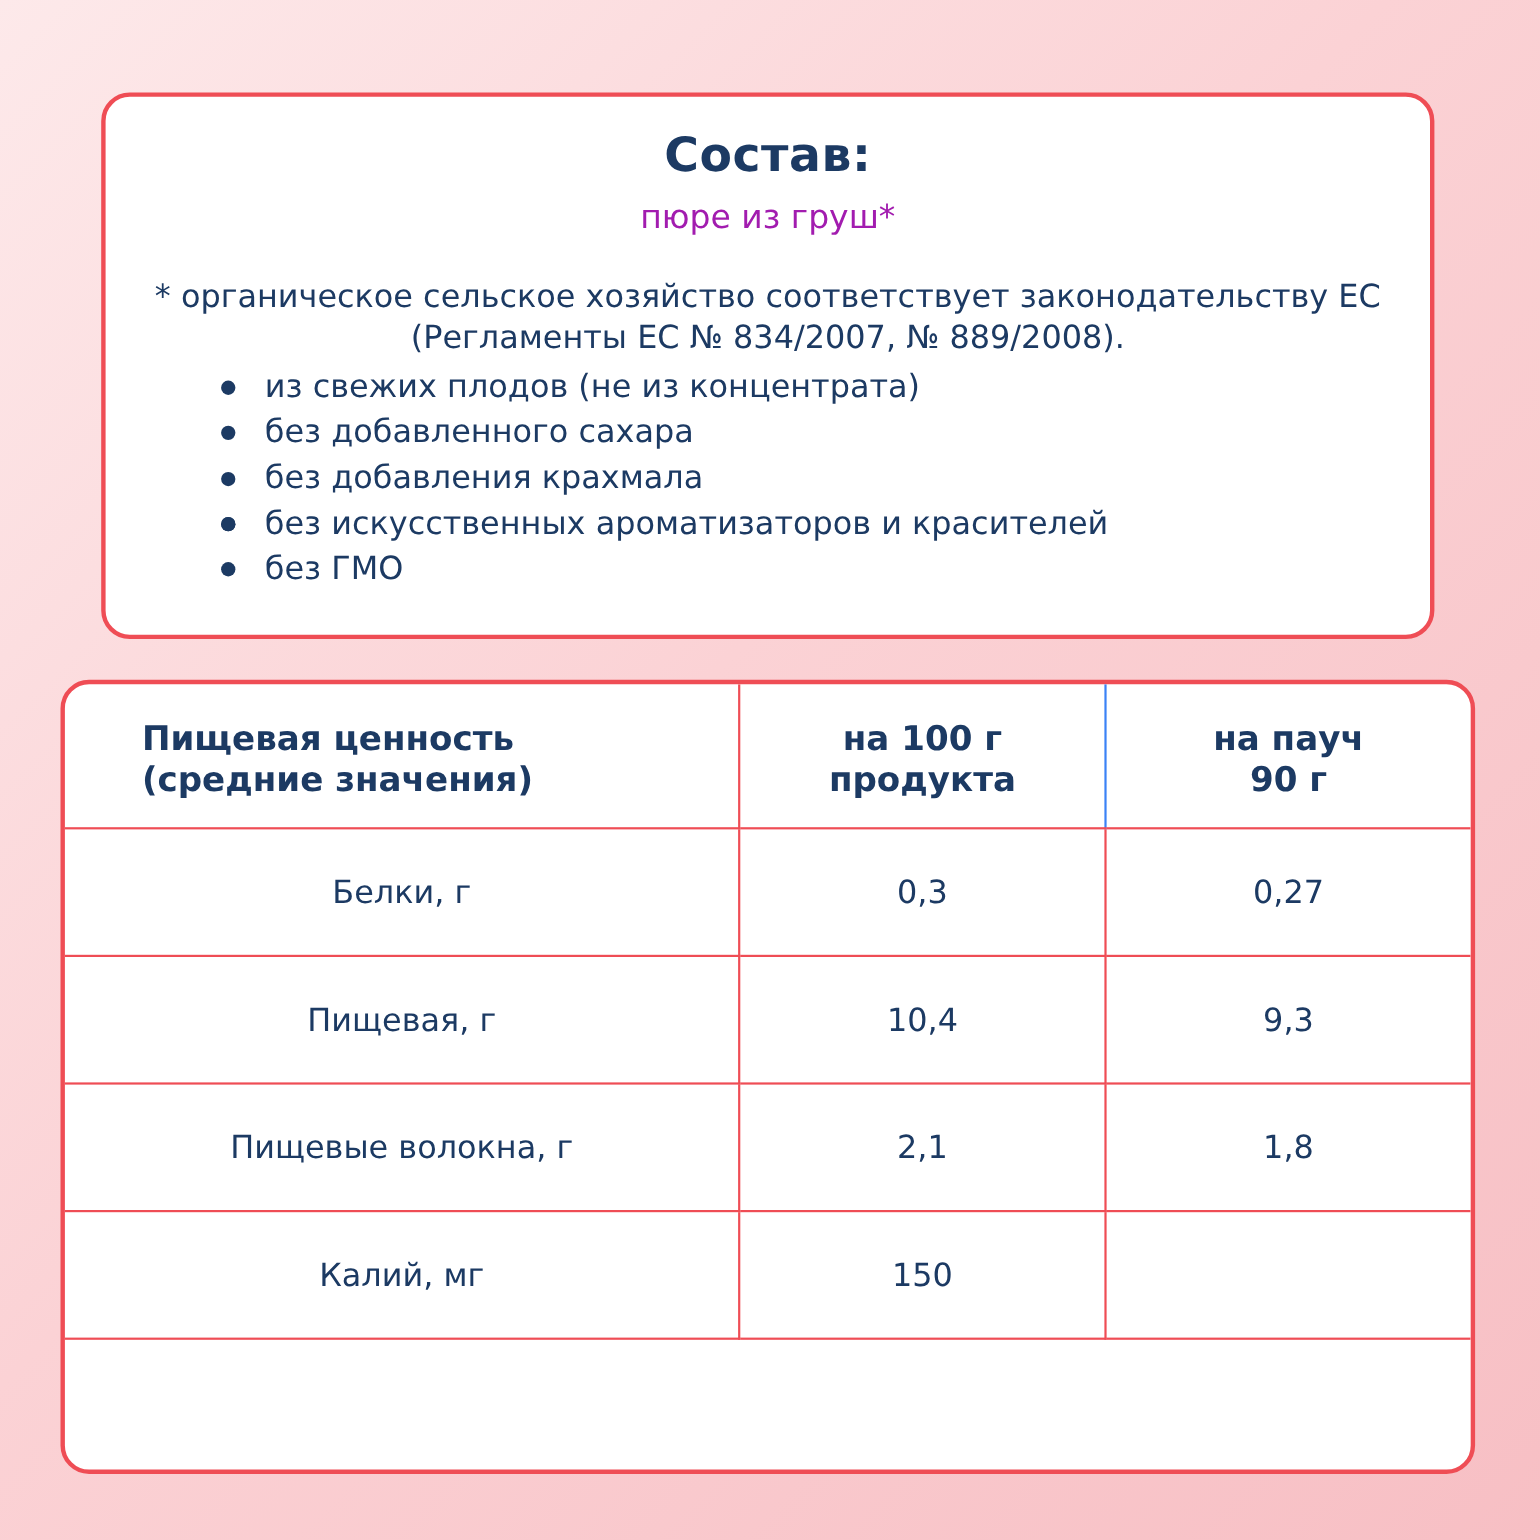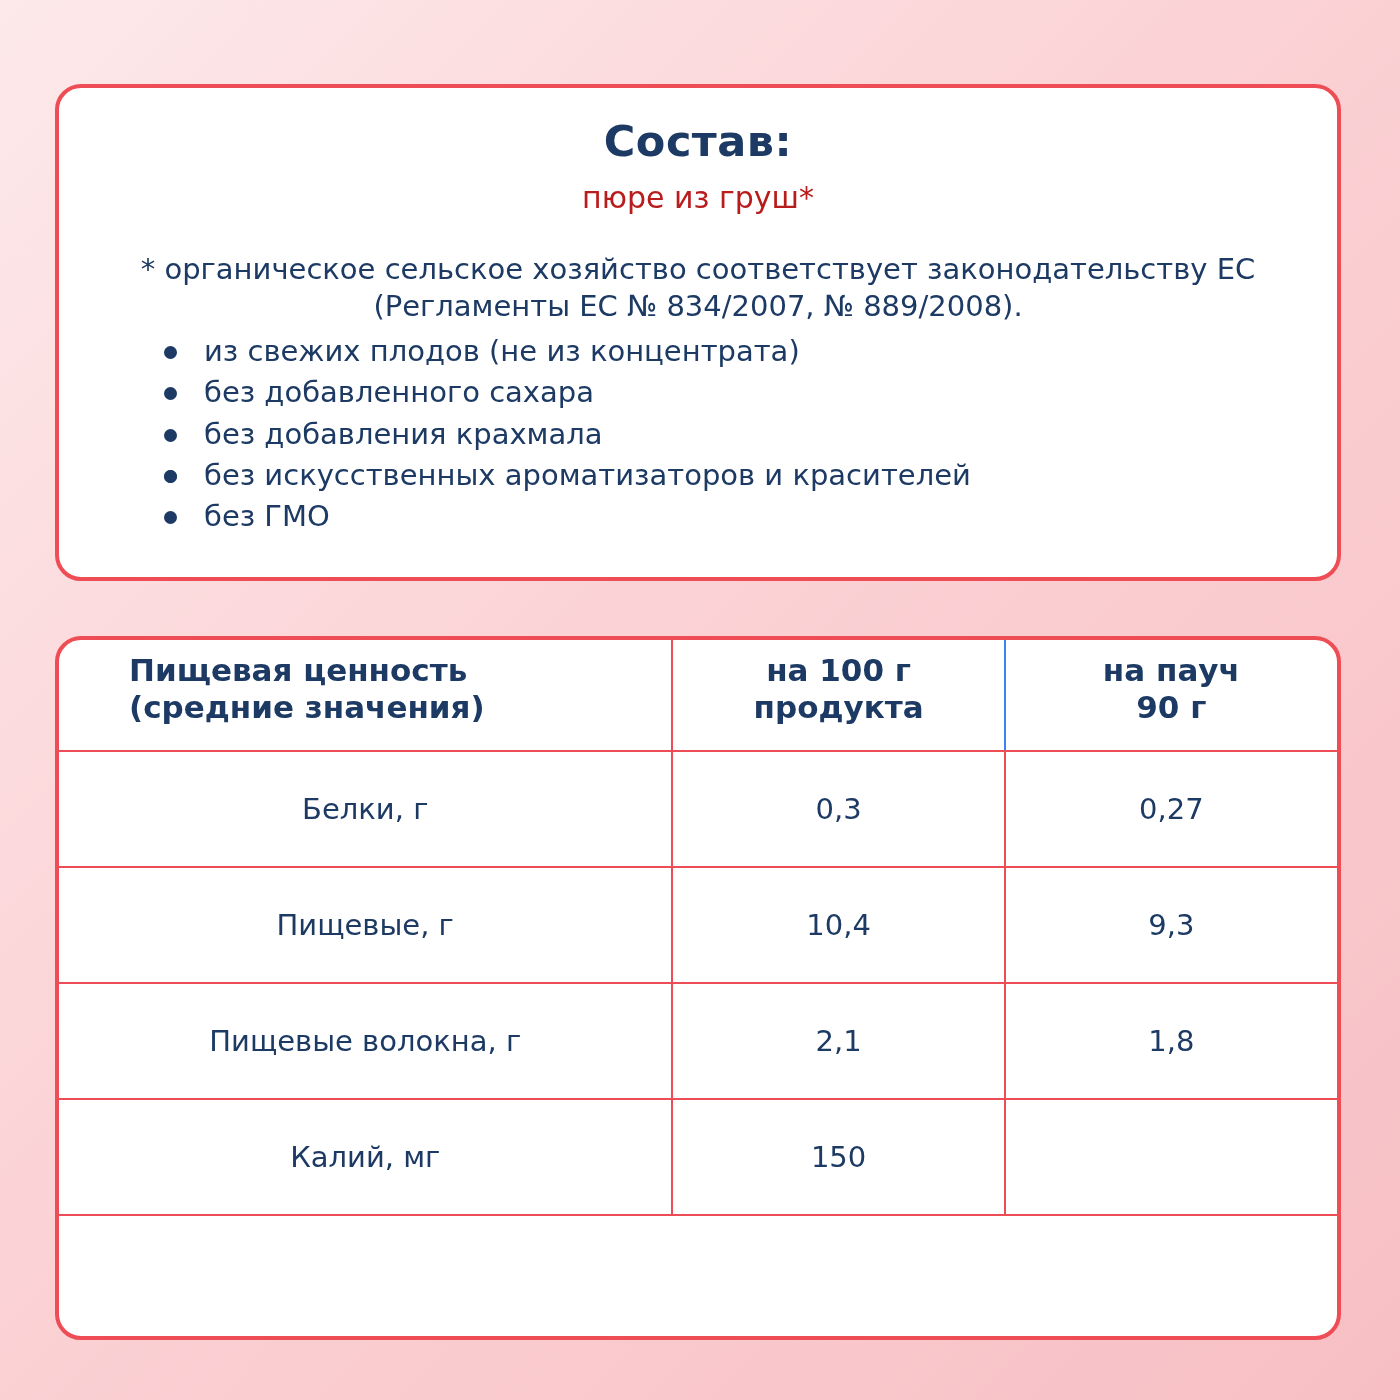--- a/index.html
+++ b/index.html
@@ -15,21 +15,22 @@
     overflow: hidden;
   }
 
   .page {
     width: 1396px;
     height: 1400px;
     box-sizing: border-box;
     padding: 84px 55px 60px 55px;
     display: flex;
     flex-direction: column;
-    gap: 55px;
+    gap: 37px;
+    align-items: center;
   }
 
   
   .card {
     background: #ffffff;
     border: 4px solid #ef4d55;
     border-radius: 26px;
     box-sizing: border-box;
   }
 
@@ -42,21 +43,21 @@
     font-size: 43px;
     font-weight: bold;
     letter-spacing: 0.5px;
     color: #1c3a63;
     margin: 0 0 14px 0;
   }
 
   .composition-subtitle {
     text-align: center;
     font-size: 30px;
-    color: #b91c1c;
+    color: #a21caf;
     margin: 0 0 36px 0;
   }
 
   .composition-note {
     text-align: center;
     font-size: 29px;
     line-height: 1.28;
     color: #1c3a63;
     margin: 0 0 6px 0;
   }
@@ -109,21 +110,21 @@
     color: #1c3a63;
     text-align: center;
     vertical-align: middle;
     padding: 14px 12px;
   }
 
   thead th {
     font-size: 31px;
     font-weight: bold;
     line-height: 1.2;
-    padding-top: 12px;
+    padding-top: 32px;
     padding-bottom: 24px;
     border-bottom: 2px solid #ef4d55;
   }
 
   thead th.name-col {
     text-align: left;
     padding-left: 70px;
     border-right: 2px solid #ef4d55;
   }
   thead th.col-100 {
@@ -193,21 +194,21 @@
           </th>
         </tr>
       </thead>
       <tbody>
         <tr>
           <td class="name-col">Белки, г</td>
           <td class="col-100">0,3</td>
           <td class="col-pack">0,27</td>
         </tr>
         <tr>
-          <td class="name-col">Пищевые, г</td>
+          <td class="name-col">Пищевая, г</td>
           <td class="col-100">10,4</td>
           <td class="col-pack">9,3</td>
         </tr>
         <tr>
           <td class="name-col">Пищевые волокна, г</td>
           <td class="col-100">2,1</td>
           <td class="col-pack">1,8</td>
         </tr>
         <tr>
           <td class="name-col">Калий, мг</td>

